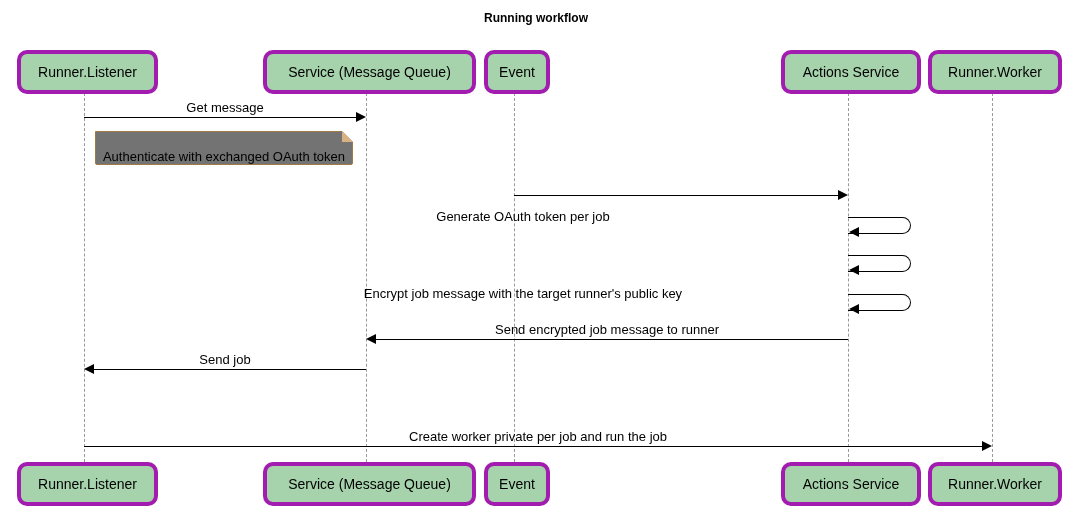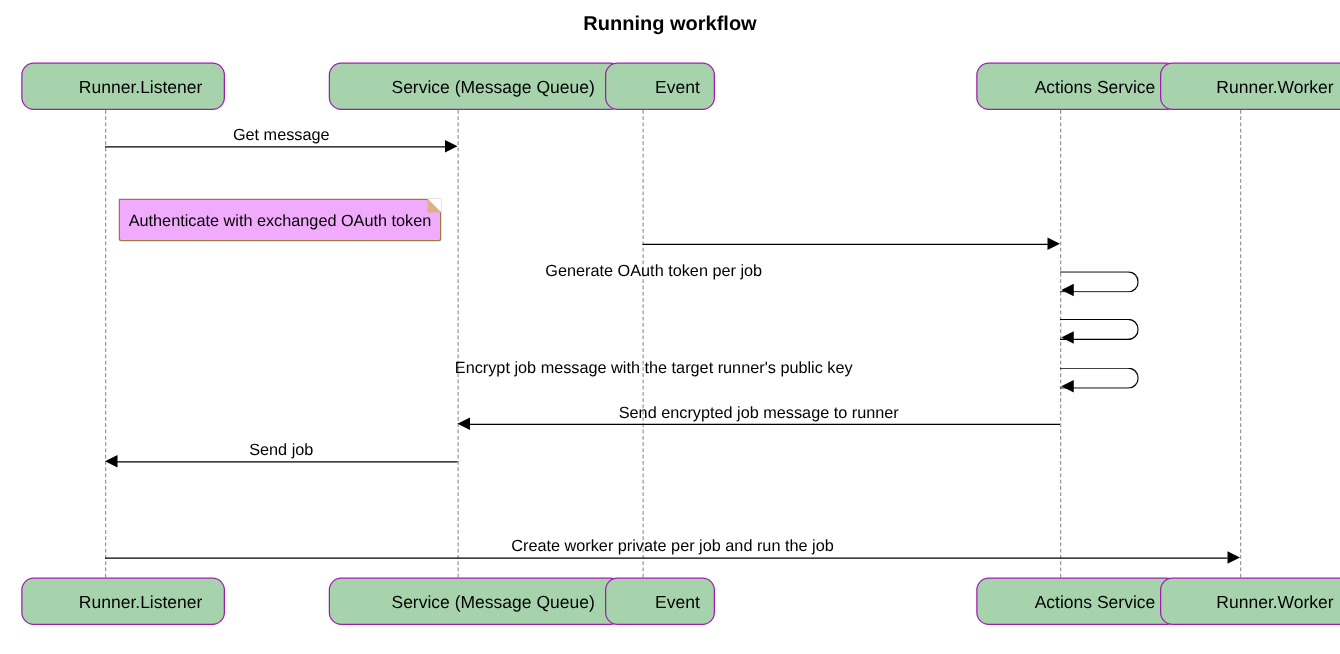--- a/index.html
+++ b/index.html
@@ -9,35 +9,34 @@
     height: 523px;
     background: #ffffff;
     font-family: "Liberation Sans", sans-serif;
     color: #000000;
     overflow: hidden;
   }
   .title {
     position: absolute;
     left: 0; top: 11px; width: 1072px;
     text-align: center;
-    font-size: 16px;
+    font-size: 12px;
     font-weight: bold;
   }
   .actor {
     position: absolute;
     height: 36px;
     background: #A6D3AC;
-    border: 1px solid #a21caf;
+    border: 4px solid #a21caf;
     border-radius: 10px;
     display: flex;
     align-items: center;
     justify-content: center;
     font-size: 14px;
     white-space: nowrap;
-    padding-left: 28px;
   }
   .lifeline {
     position: absolute;
     top: 88px;
     height: 374px;
     width: 0;
     border-left: 1px dashed #999999;
   }
   .msg-line {
     position: absolute;
@@ -79,29 +78,28 @@
     right: 229px;
     width: 640px;
     font-size: 13px;
     text-align: center;
     white-space: nowrap;
     line-height: 16px;
   }
   .note {
     position: absolute;
     height: 32px;
-    background: #f0abfc;
+    background: #737373;
     border: 1px solid #9E7A45;
     border-radius: 0 0 2px 2px;
     display: flex;
-    align-items: center;
+    align-items: flex-end;
     justify-content: center;
     font-size: 13px;
     white-space: nowrap;
-    margin-top: 28px;
   }
   .note-cut {
     position: absolute;
     top: -1px; right: -1px;
     width: 0; height: 0;
     border-top: 11px solid #ffffff;
     border-left: 11px solid transparent;
   }
   .note-flap {
     position: absolute;

